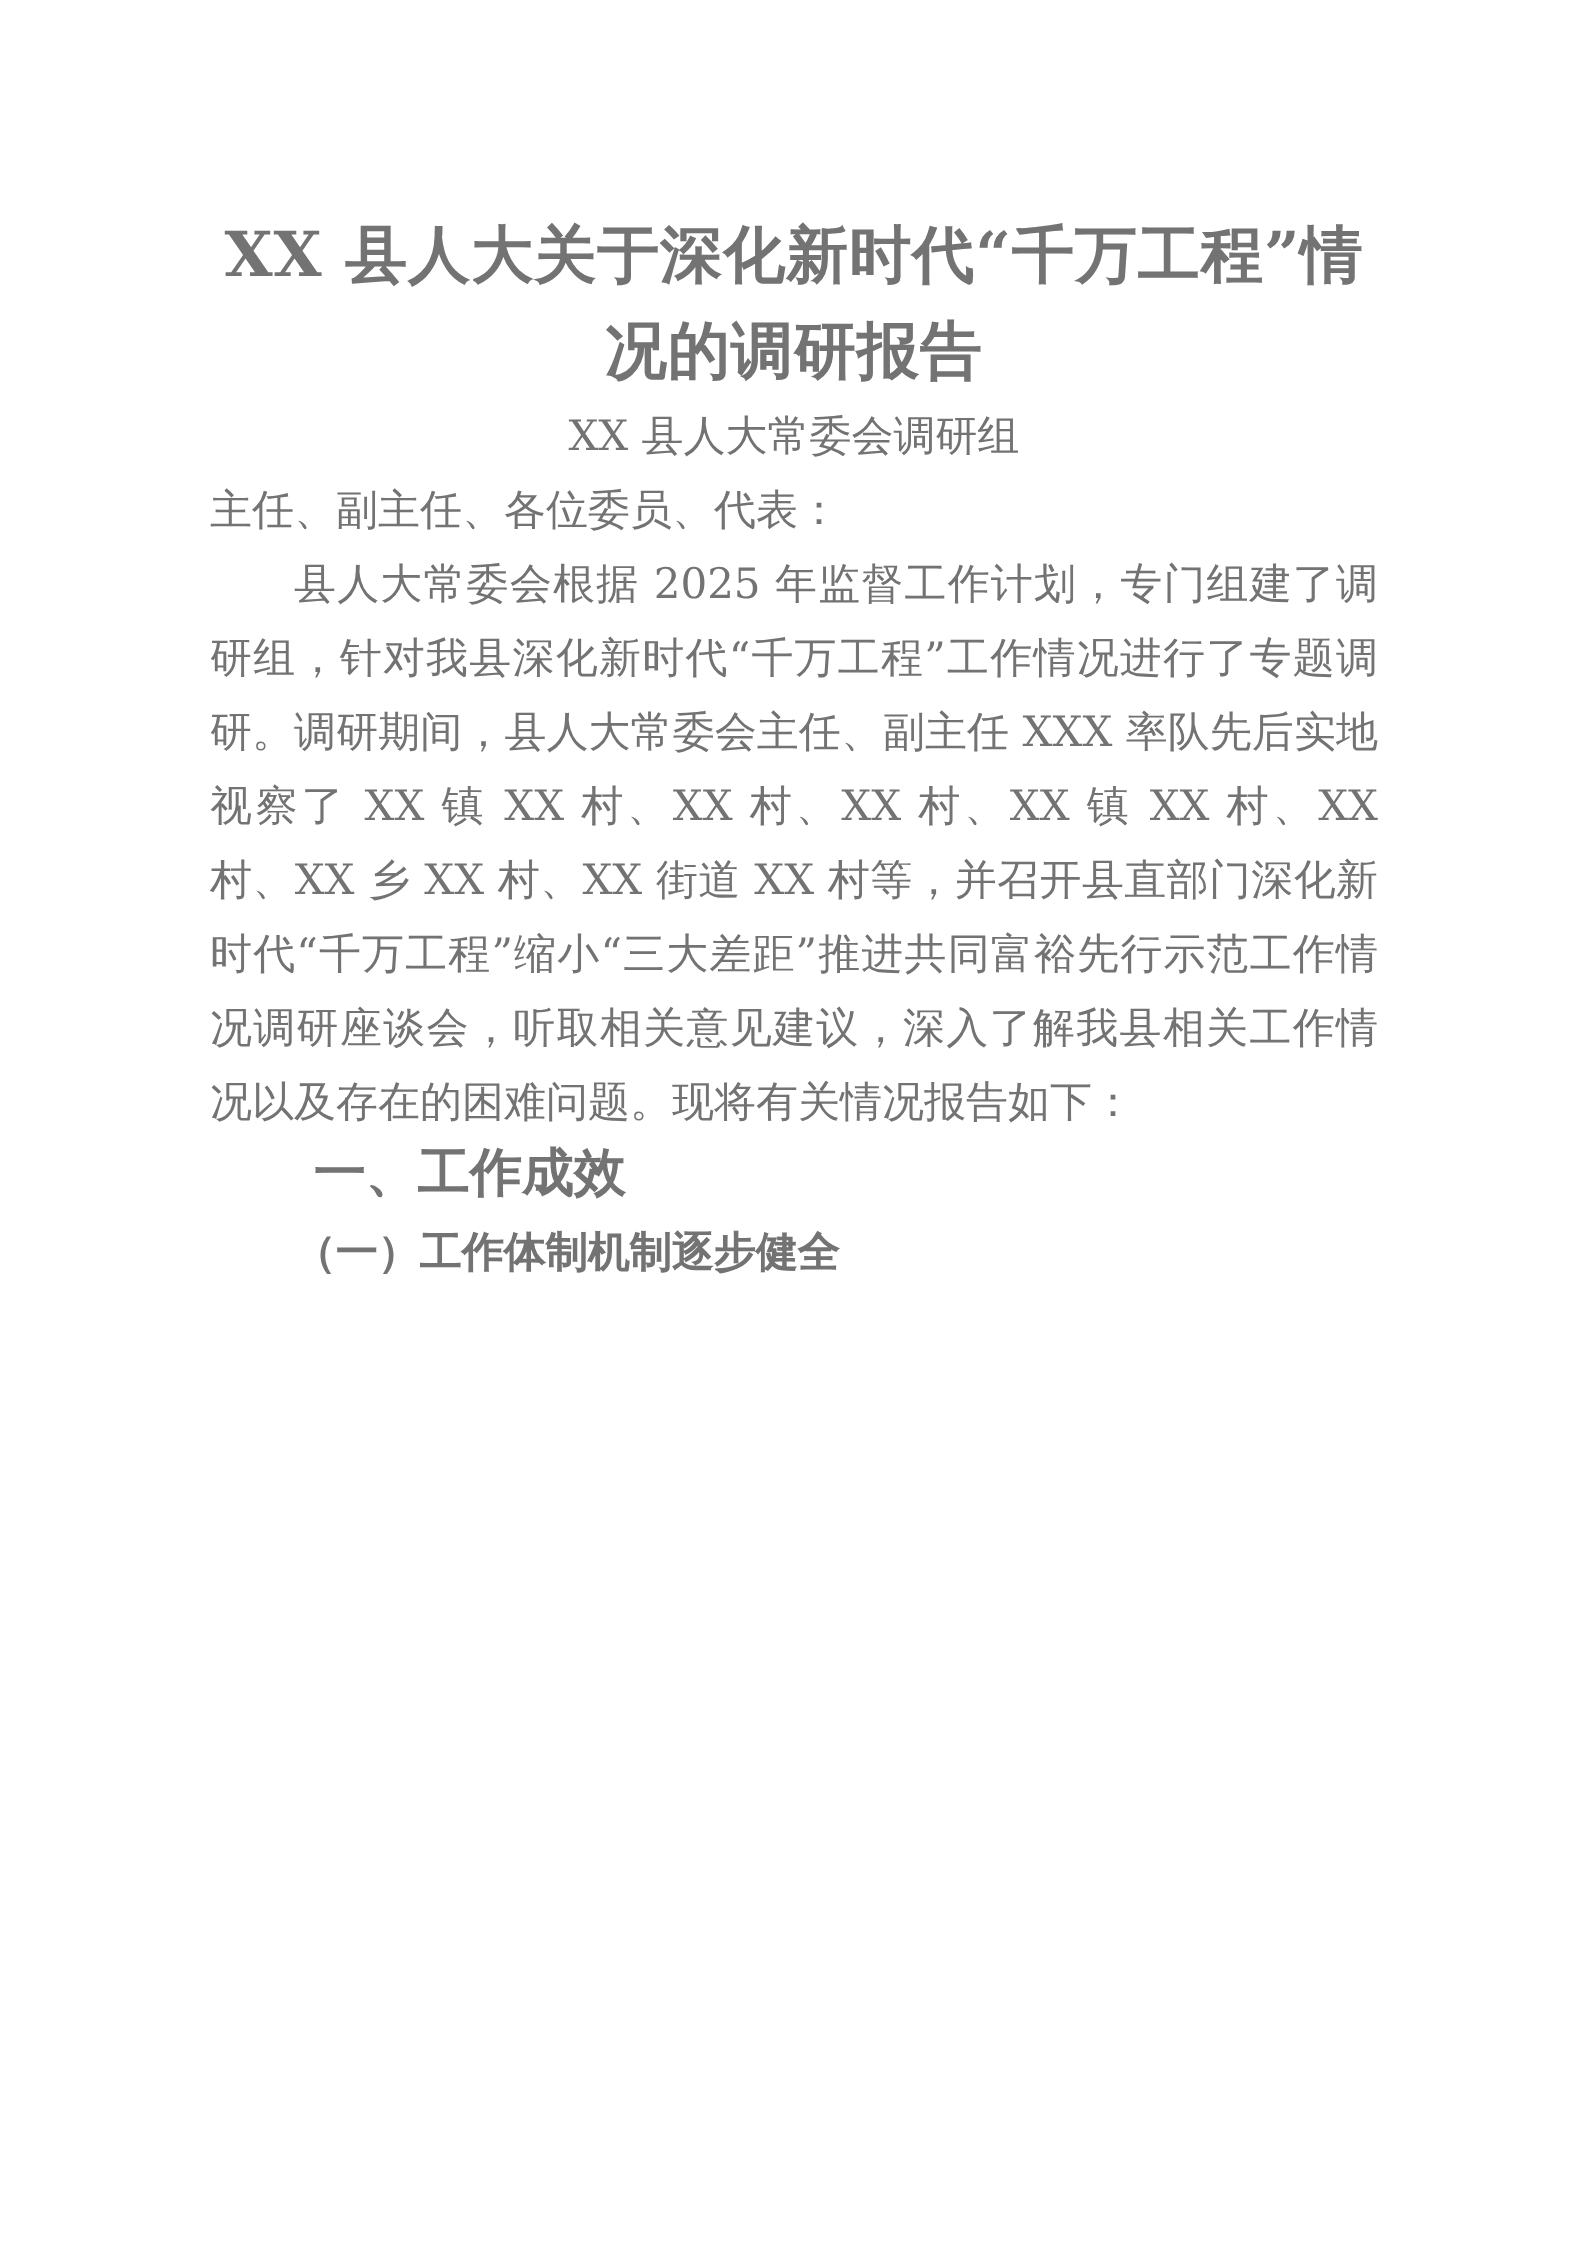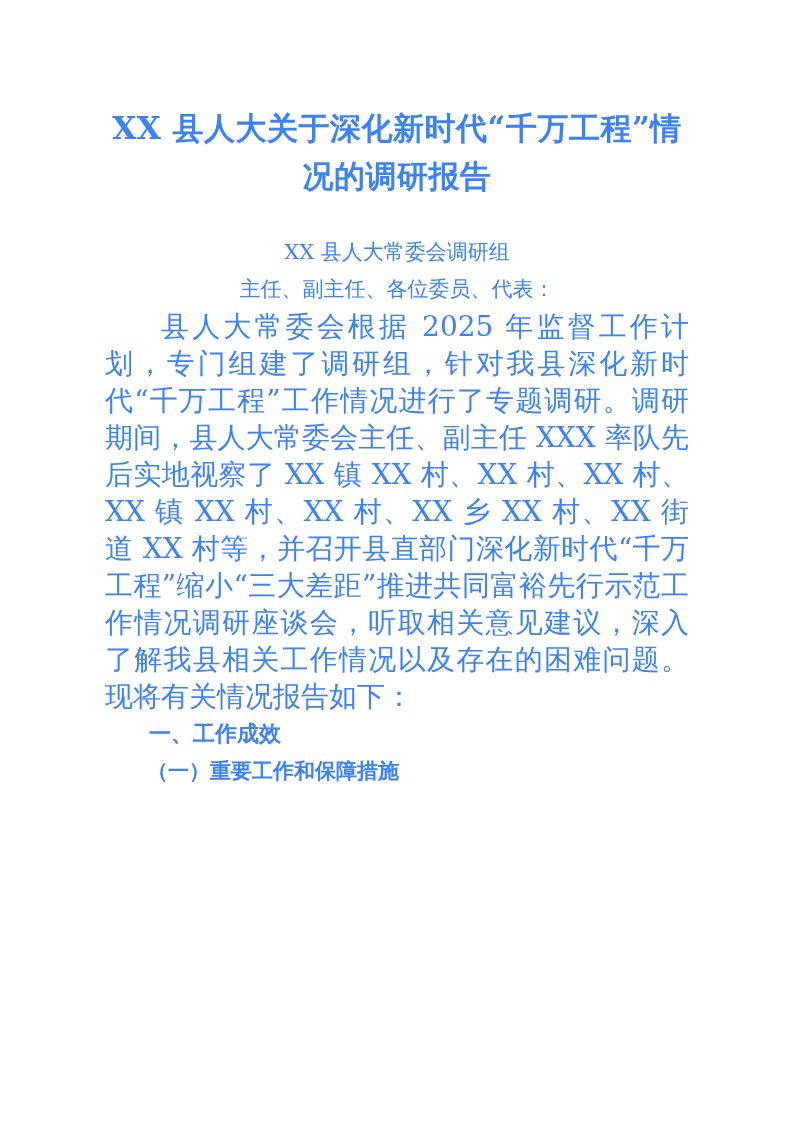--- a/index.html
+++ b/index.html
@@ -6,63 +6,62 @@
     margin: 0;
     padding: 0;
     background: #ffffff;
   }
   .page {
     position: relative;
     width: 793px;
     height: 1122px;
     background: #ffffff;
     overflow: hidden;
-    color: #3b82f6;
+    color: #737373;
     font-family: "DejaVu Serif", "Liberation Serif", serif;
   }
   .content {
     position: absolute;
     left: 105px;
     top: 0;
     width: 584px;
   }
   .doc-title {
     margin: 0;
     padding-top: 104px;
     font-size: 31px;
     line-height: 48px;
     font-weight: bold;
     text-align: center;
     letter-spacing: 0.5px;
   }
   .byline {
-    margin-top: 34px;
     font-size: 21px;
     line-height: 37px;
     text-align: center;
   }
   .salutation {
     font-size: 21px;
     line-height: 37px;
-    text-align: center;
+    text-align: left;
   }
   p.body-para {
     margin: 0;
-    font-size: 28px;
+    font-size: 21px;
     line-height: 37px;
     text-align: justify;
     text-justify: inter-ideograph;
     text-indent: 2em;
   }
   h2.section-heading {
     margin: 0;
-    font-size: 22px;
+    font-size: 26px;
     line-height: 37px;
     font-weight: bold;
-    font-family: Liberation Sans, sans-serif;
+    font-family: Liberation Mono, monospace;
     text-indent: 2em;
   }
   h3.subsection-heading {
     margin: 0;
     font-size: 21px;
     line-height: 37px;
     font-weight: bold;
     font-family: "DejaVu Serif", "Liberation Serif", serif;
     text-indent: 2em;
   }
@@ -77,17 +76,17 @@
 
     <div class="byline">XX 县人大常委会调研组</div>
 
     <div class="salutation">主任、副主任、各位委员、代表：</div>
 
     <p class="body-para">县人大常委会根据 2025 年监督工作计划，专门组建了调研组，针对我县深化新时代“千万工程”工作情况进行了专题调研。调研期间，县人大常委会主任、副主任 XXX 率队先后实地视察了 XX 镇 XX 村、XX 村、XX 村、XX 镇 XX 村、XX 村、XX 乡 XX 村、XX 街道 XX 村等，并召开县直部门深化新时代“千万工程”缩小“三大差距”推进共同富裕先行示范工作情况调研座谈会，听取相关意见建议，深入了解我县相关工作情况以及存在的困难问题。现将有关情况报告如下：</p>
 
     <h2 class="section-heading">一、工作成效</h2>
 
 
-    <h3 class="subsection-heading">（一）重要工作和保障措施</h3>
+    <h3 class="subsection-heading">（一）工作体制机制逐步健全</h3>
 
 
   </div>
 </div>
 
 </body></html>

